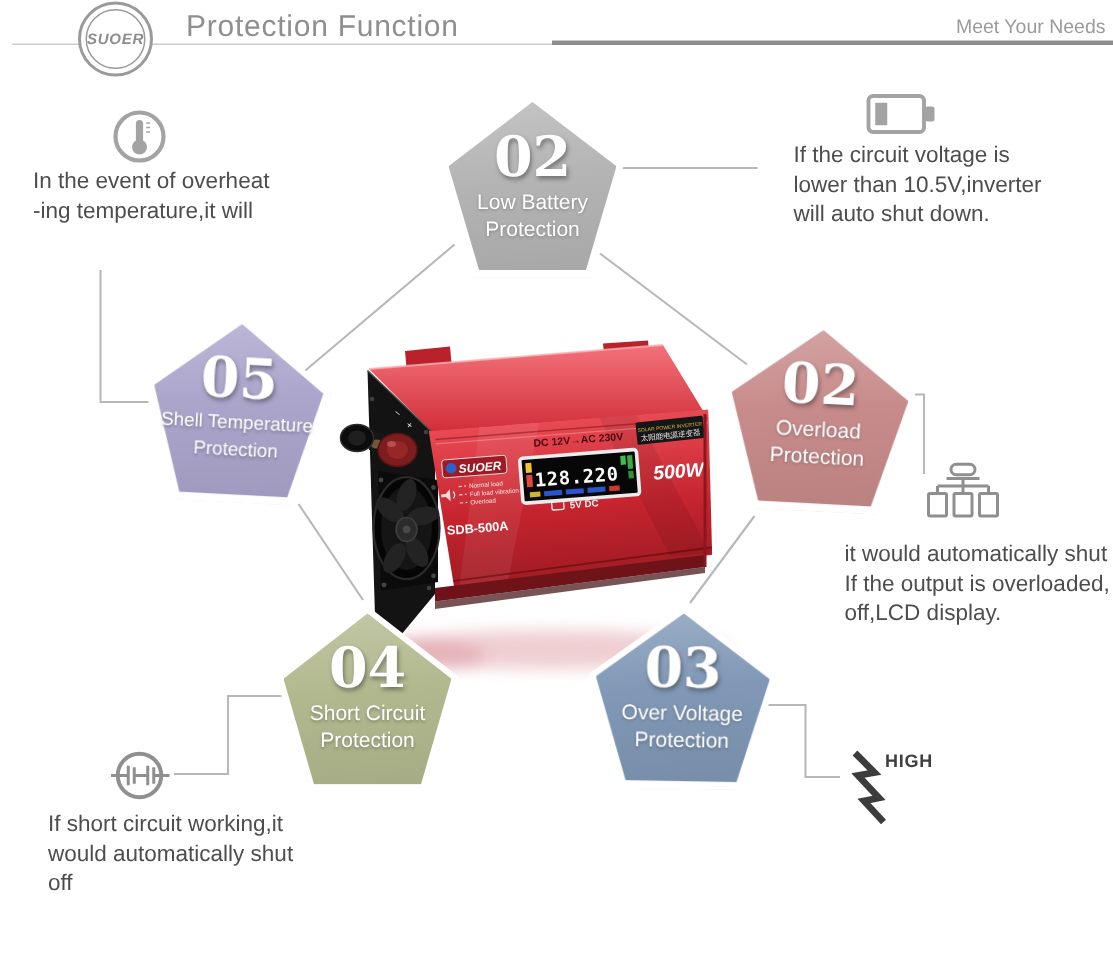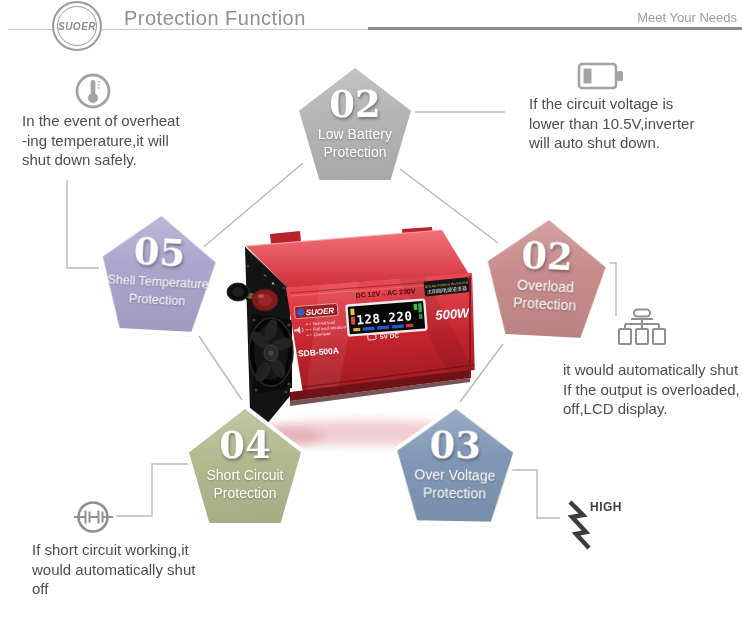--- a/index.html
+++ b/index.html
@@ -319,21 +319,20 @@
   </svg>
 
   <svg class="fig-icon i-bolt" width="72" height="60" viewBox="0 0 72 60">
     <polyline points="12,8 25,21 14,23 28,38 18,40 31,54" fill="none" stroke="#3c3c3c" stroke-width="4.5"></polyline>
     <text x="32" y="17" class="high-label">HIGH</text>
   </svg>
 
   <div class="note note-overheat">
     <div>In the event of overheat</div>
     <div>-ing temperature,it will</div>
-    <div>shut down safely.</div>
   </div>
   <div class="note note-battery">
     <div>If the circuit voltage is</div>
     <div>lower than 10.5V,inverter</div>
     <div>will auto shut down.</div>
   </div>
   <div class="note note-overload">
     <div>it would automatically shut</div>
     <div>If the output is overloaded,</div>
     <div>off,LCD display.</div>

